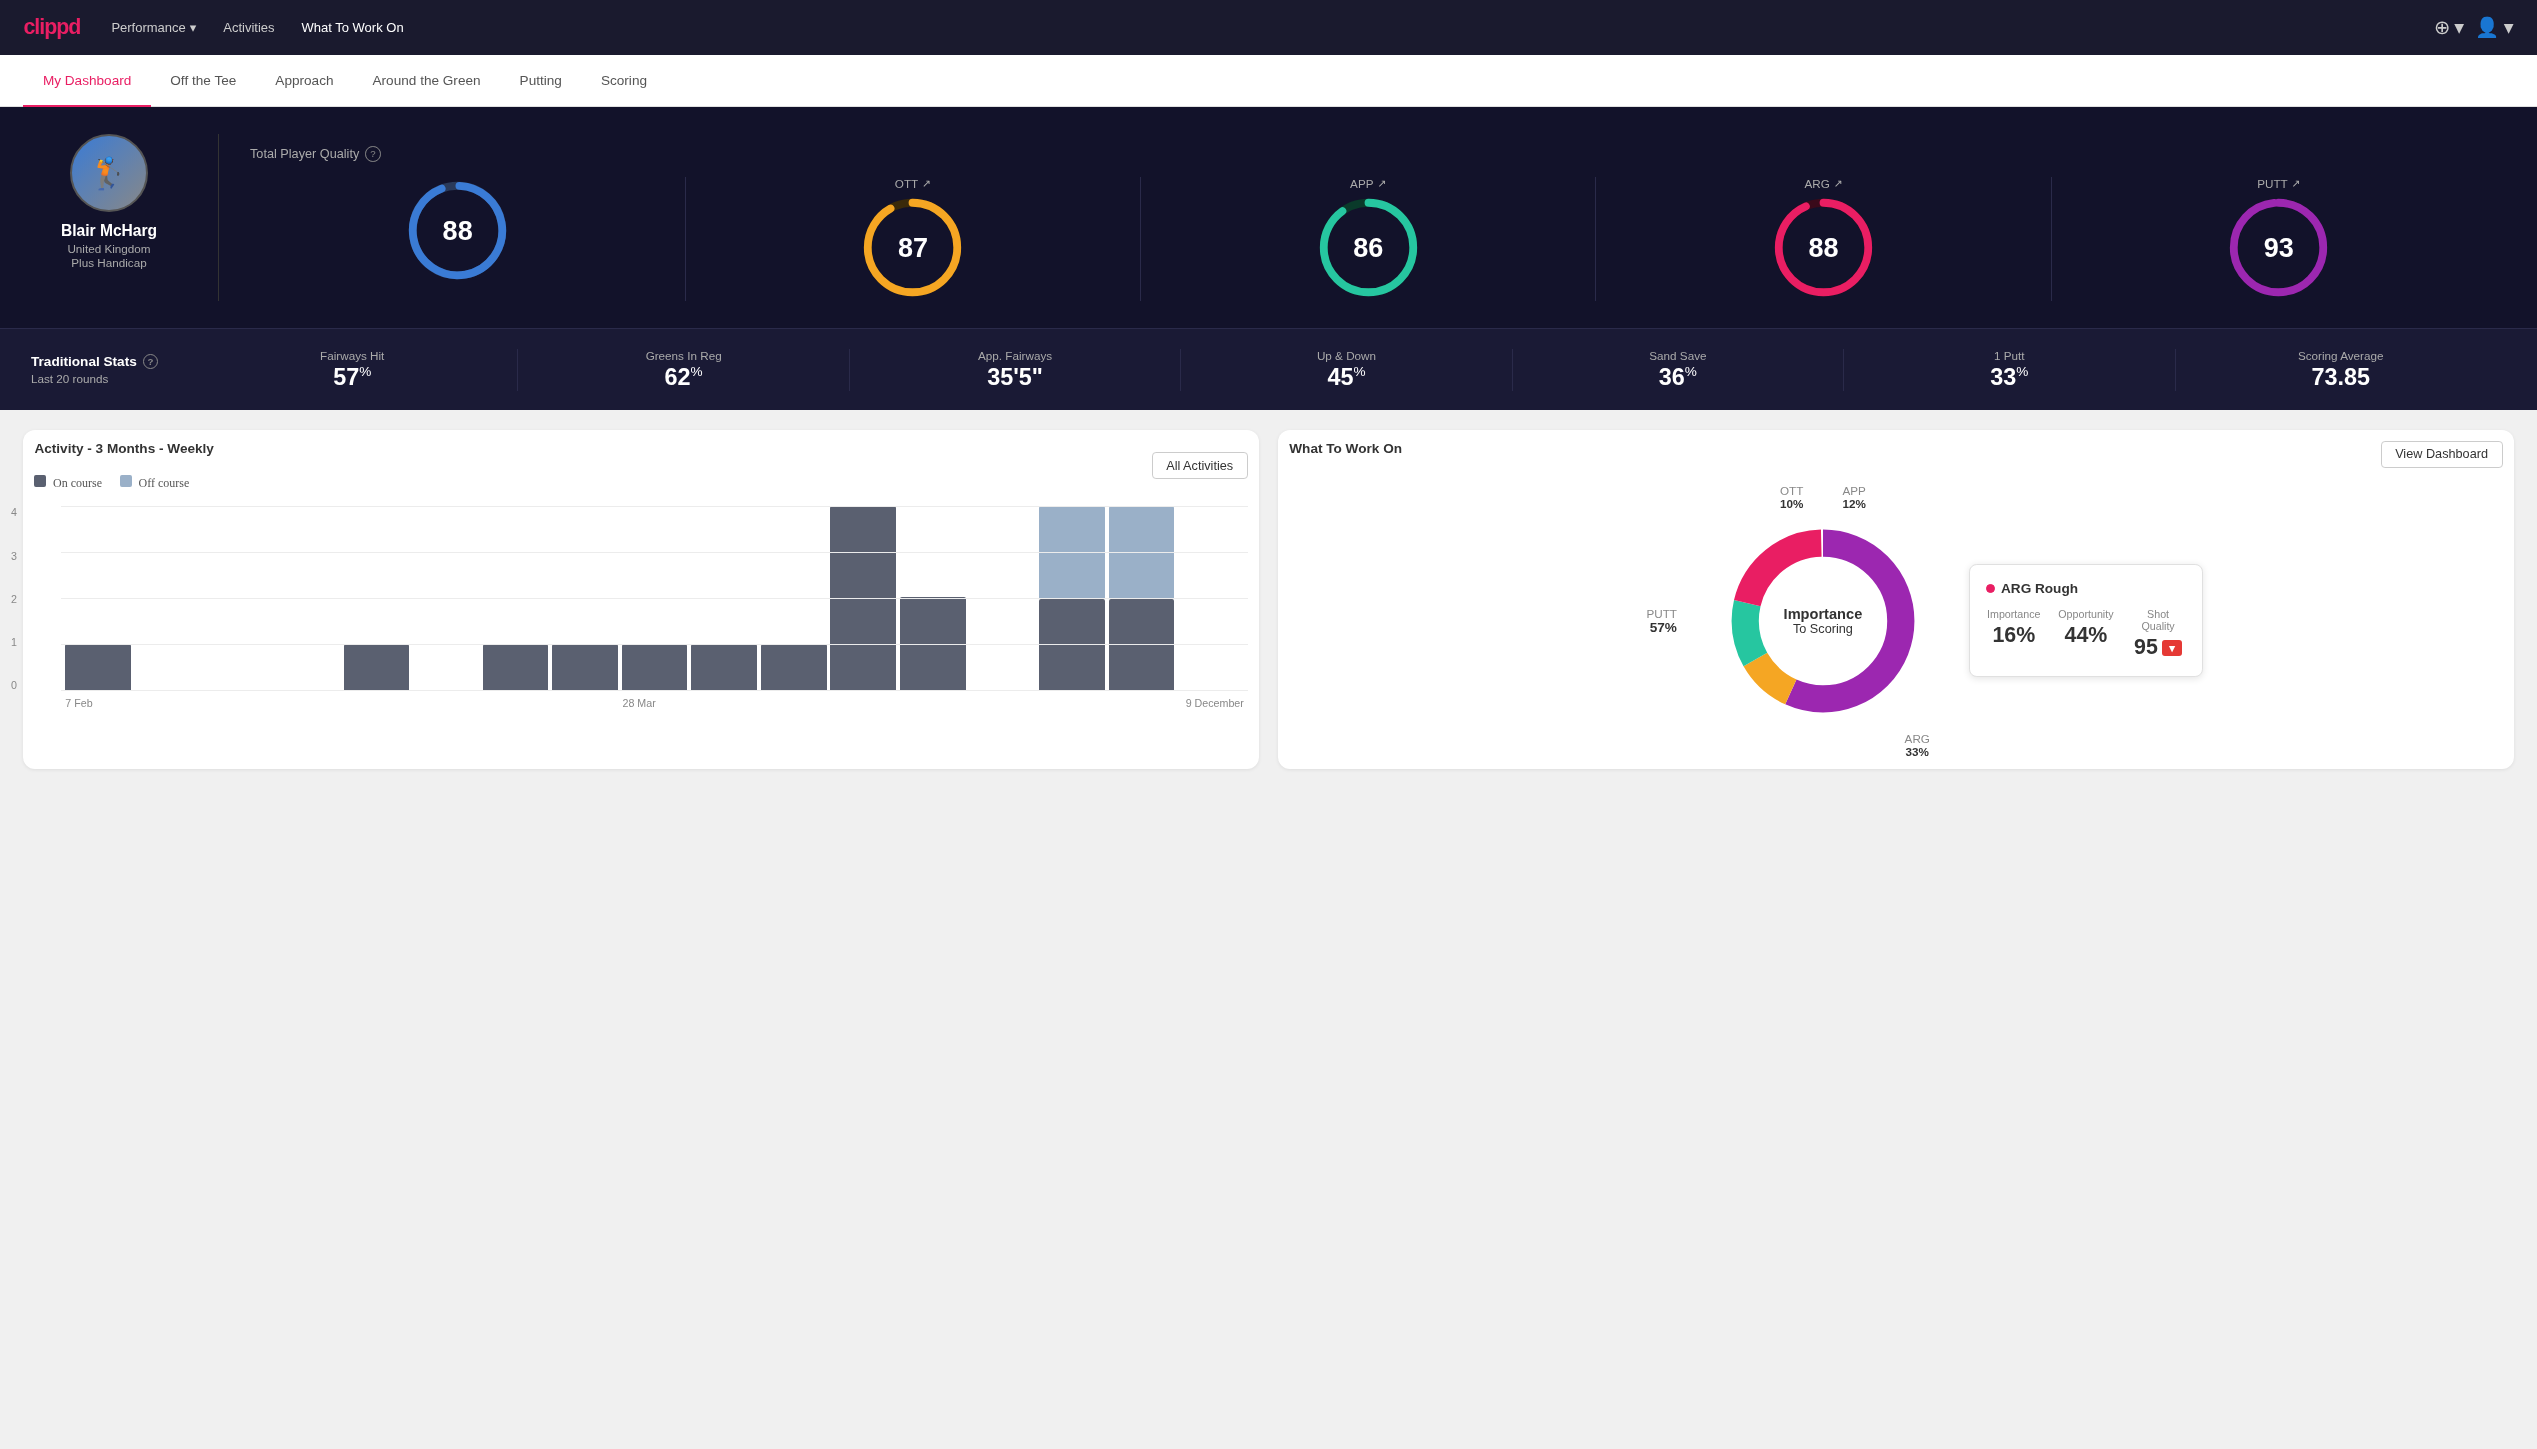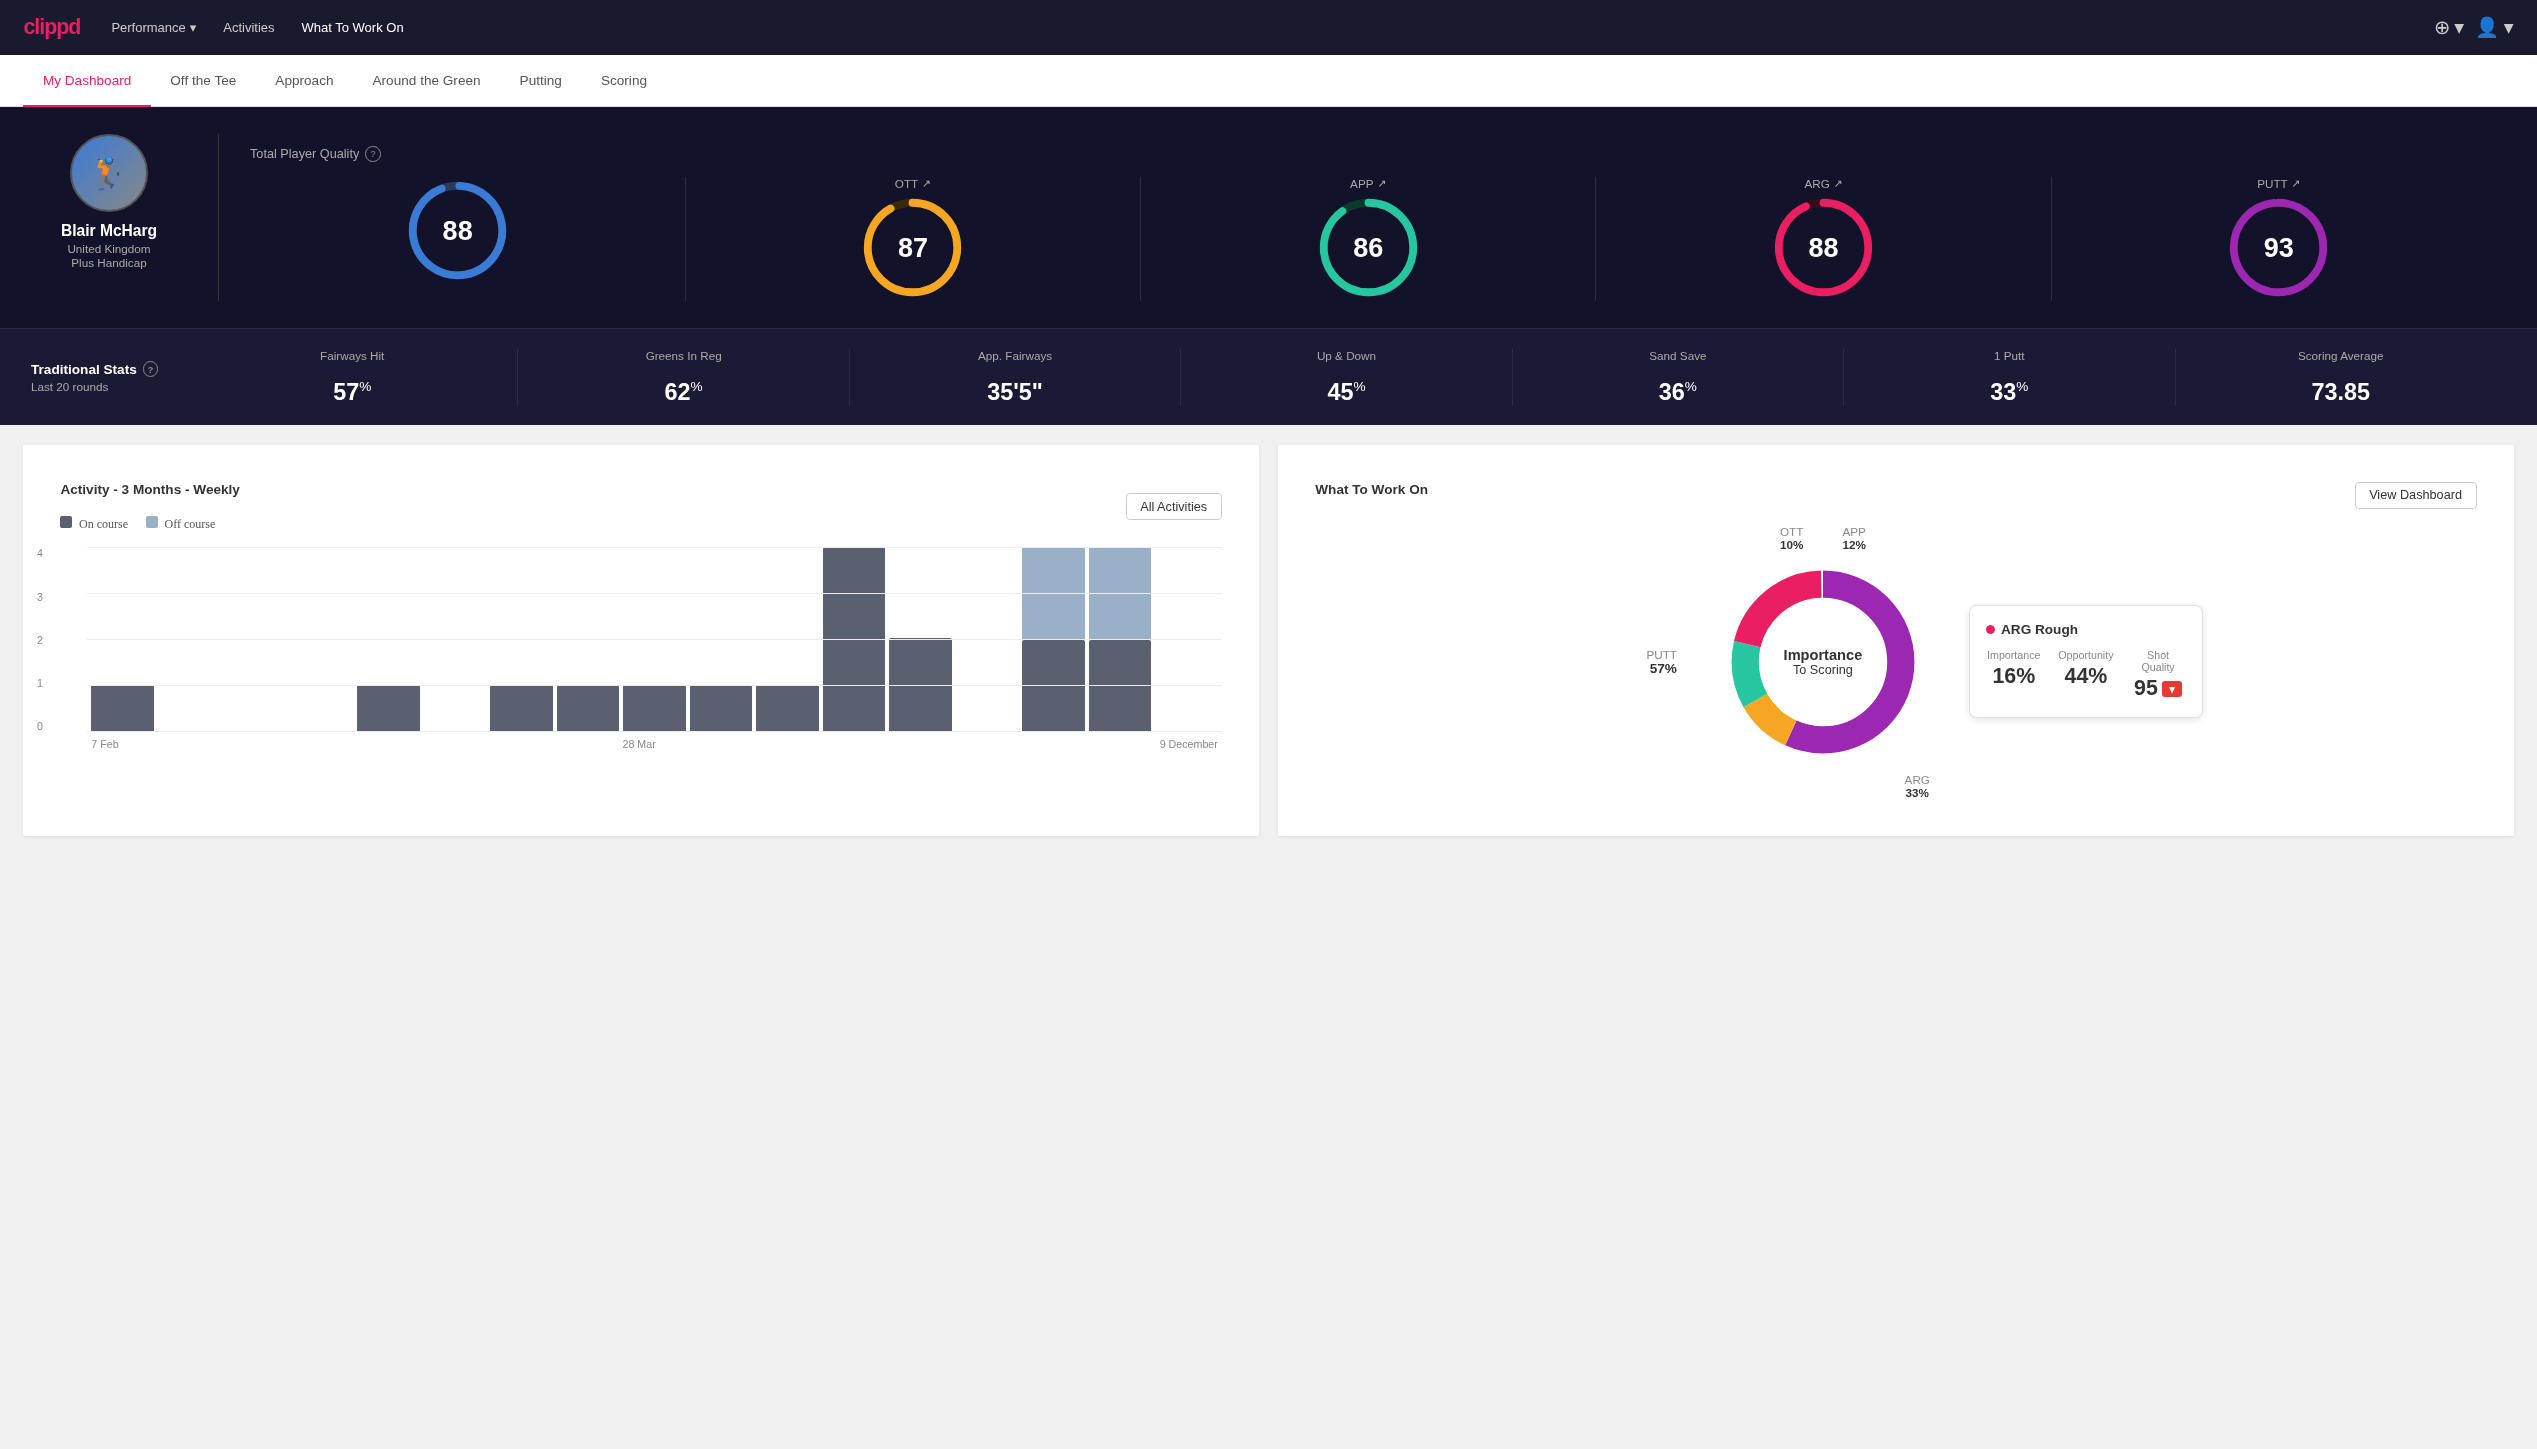--- a/index.html
+++ b/index.html
@@ -184,21 +184,21 @@
     .stat-group {
       flex: 1;
       text-align: center;
       border-right: 1px solid #2a2a4a;
       padding: 0 11.7px;
     }
     .stat-group:last-child { border-right: none; }
     .stat-label-header {
       font-size: 11.7px;
       color: #aaa;
-      margin-bottom: 17px;
+      margin-bottom: 2px;
     }
     .stat-value-large {
       font-size: 23.4px;
       font-weight: 700;
       color: #fff;
     }
     .stat-value-large sup {
       font-size: 13.6px;
       font-weight: 400;
     }
@@ -224,22 +224,22 @@
     .bottom-section {
       background: #f0f0f0;
       padding: 19.5px 23.4px;
       display: flex;
       gap: 19.5px;
     }
 
     
     .card {
       background: #fff;
-      border-radius: 2px;
-      padding: 37px;
+      border-radius: 12px;
+      padding: 11px;
       box-shadow: 0 1px 3.9px rgba(0,0,0,0.08);
     }
     .activity-card {
       flex: 1;
     }
     .card-title {
       font-size: 13.6px;
       font-weight: 600;
       color: #333;
       margin-bottom: 11.7px;

